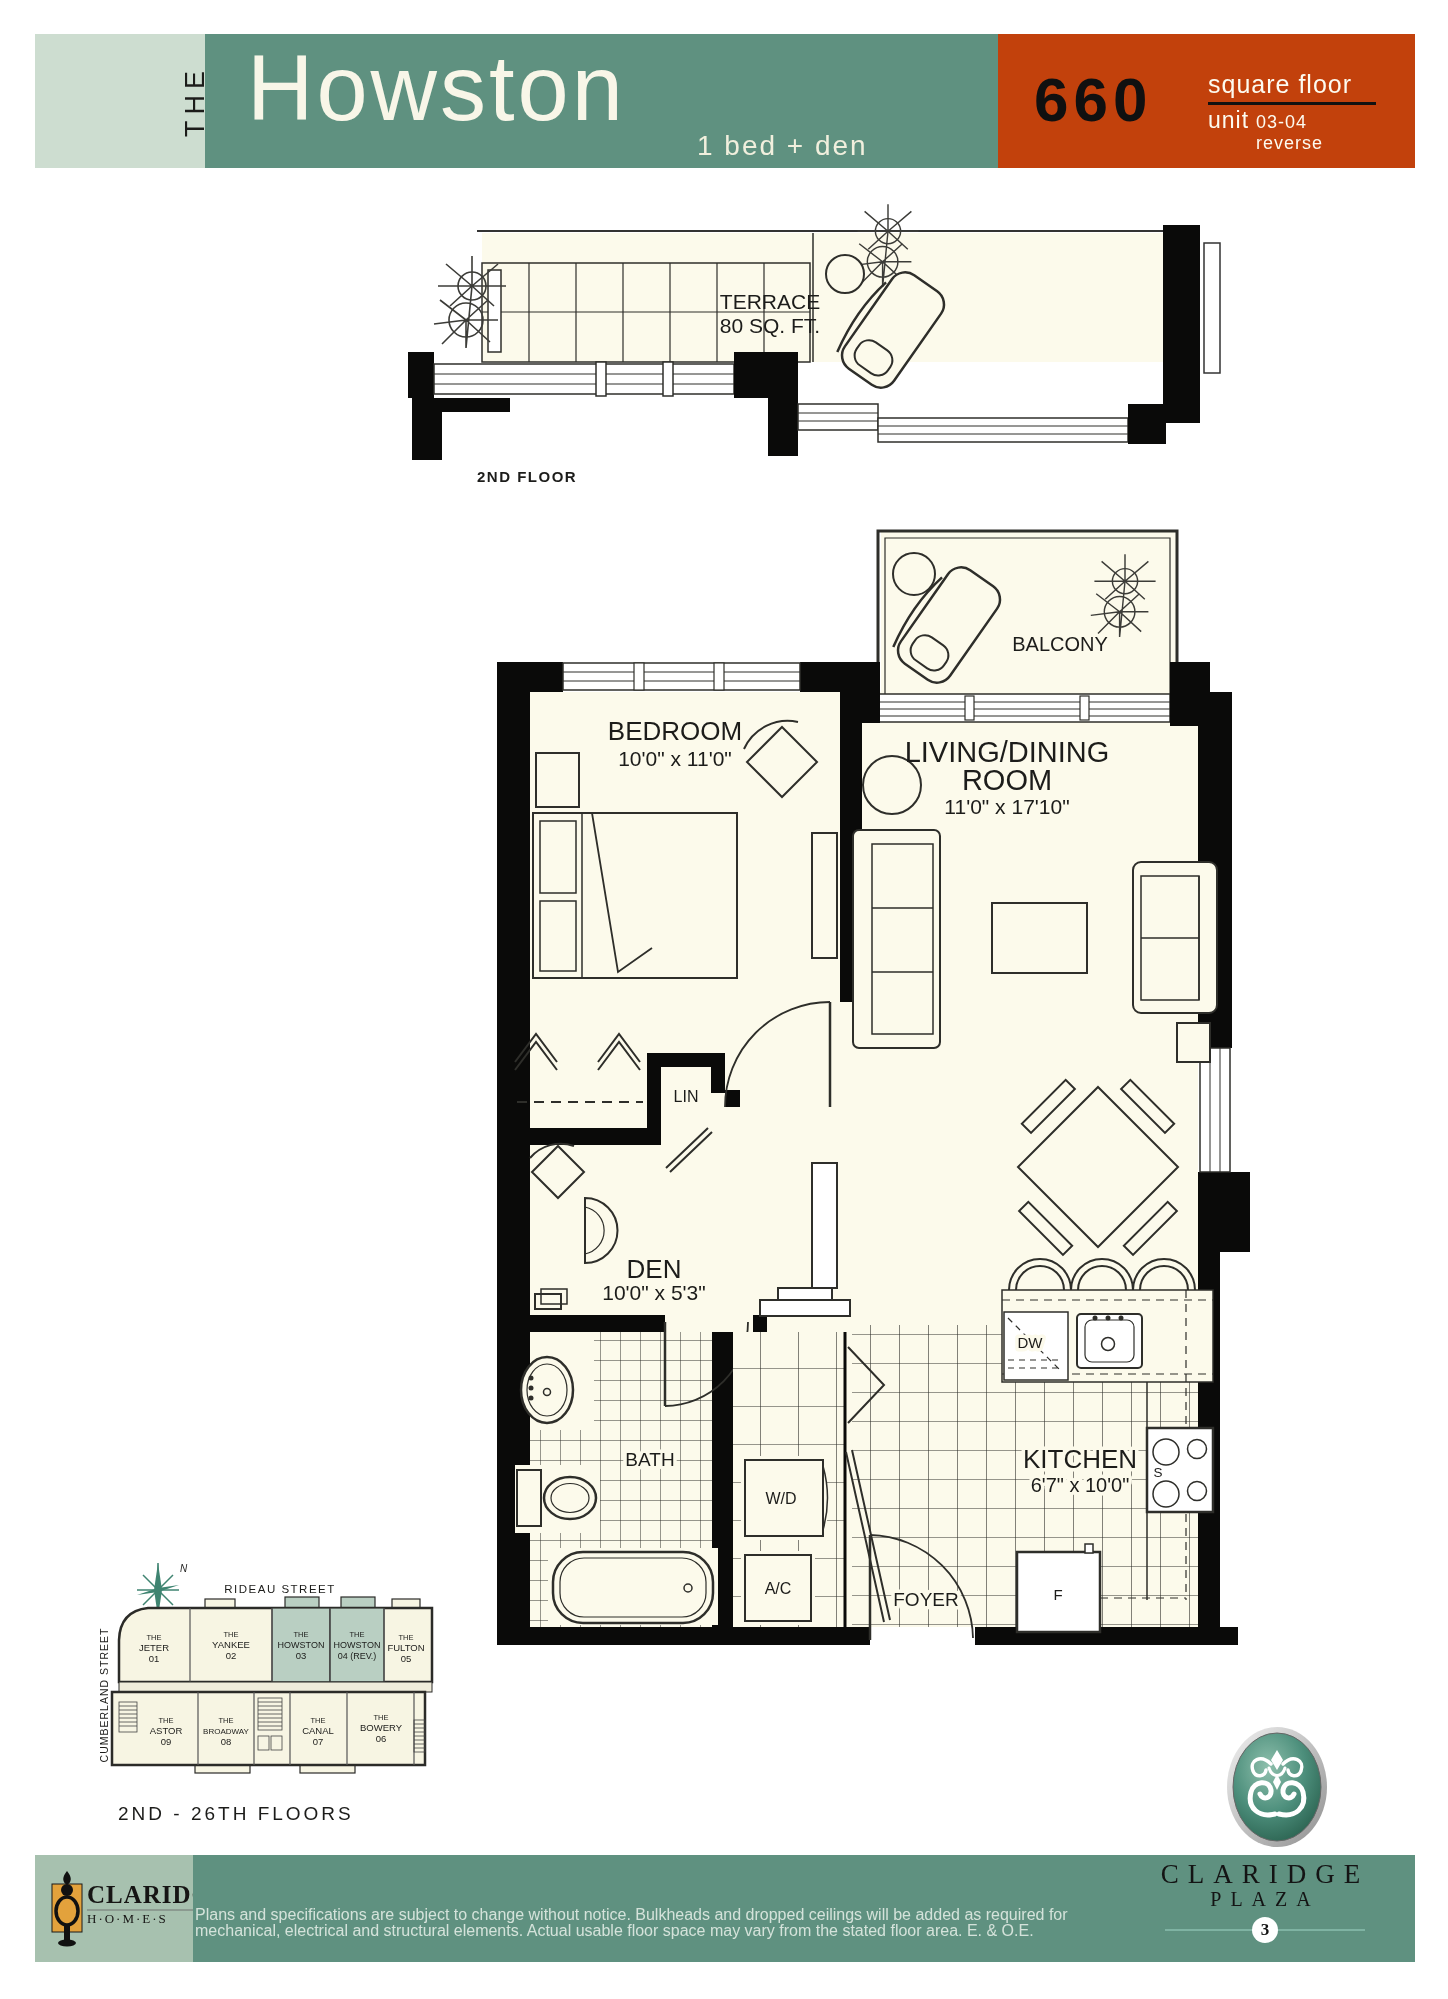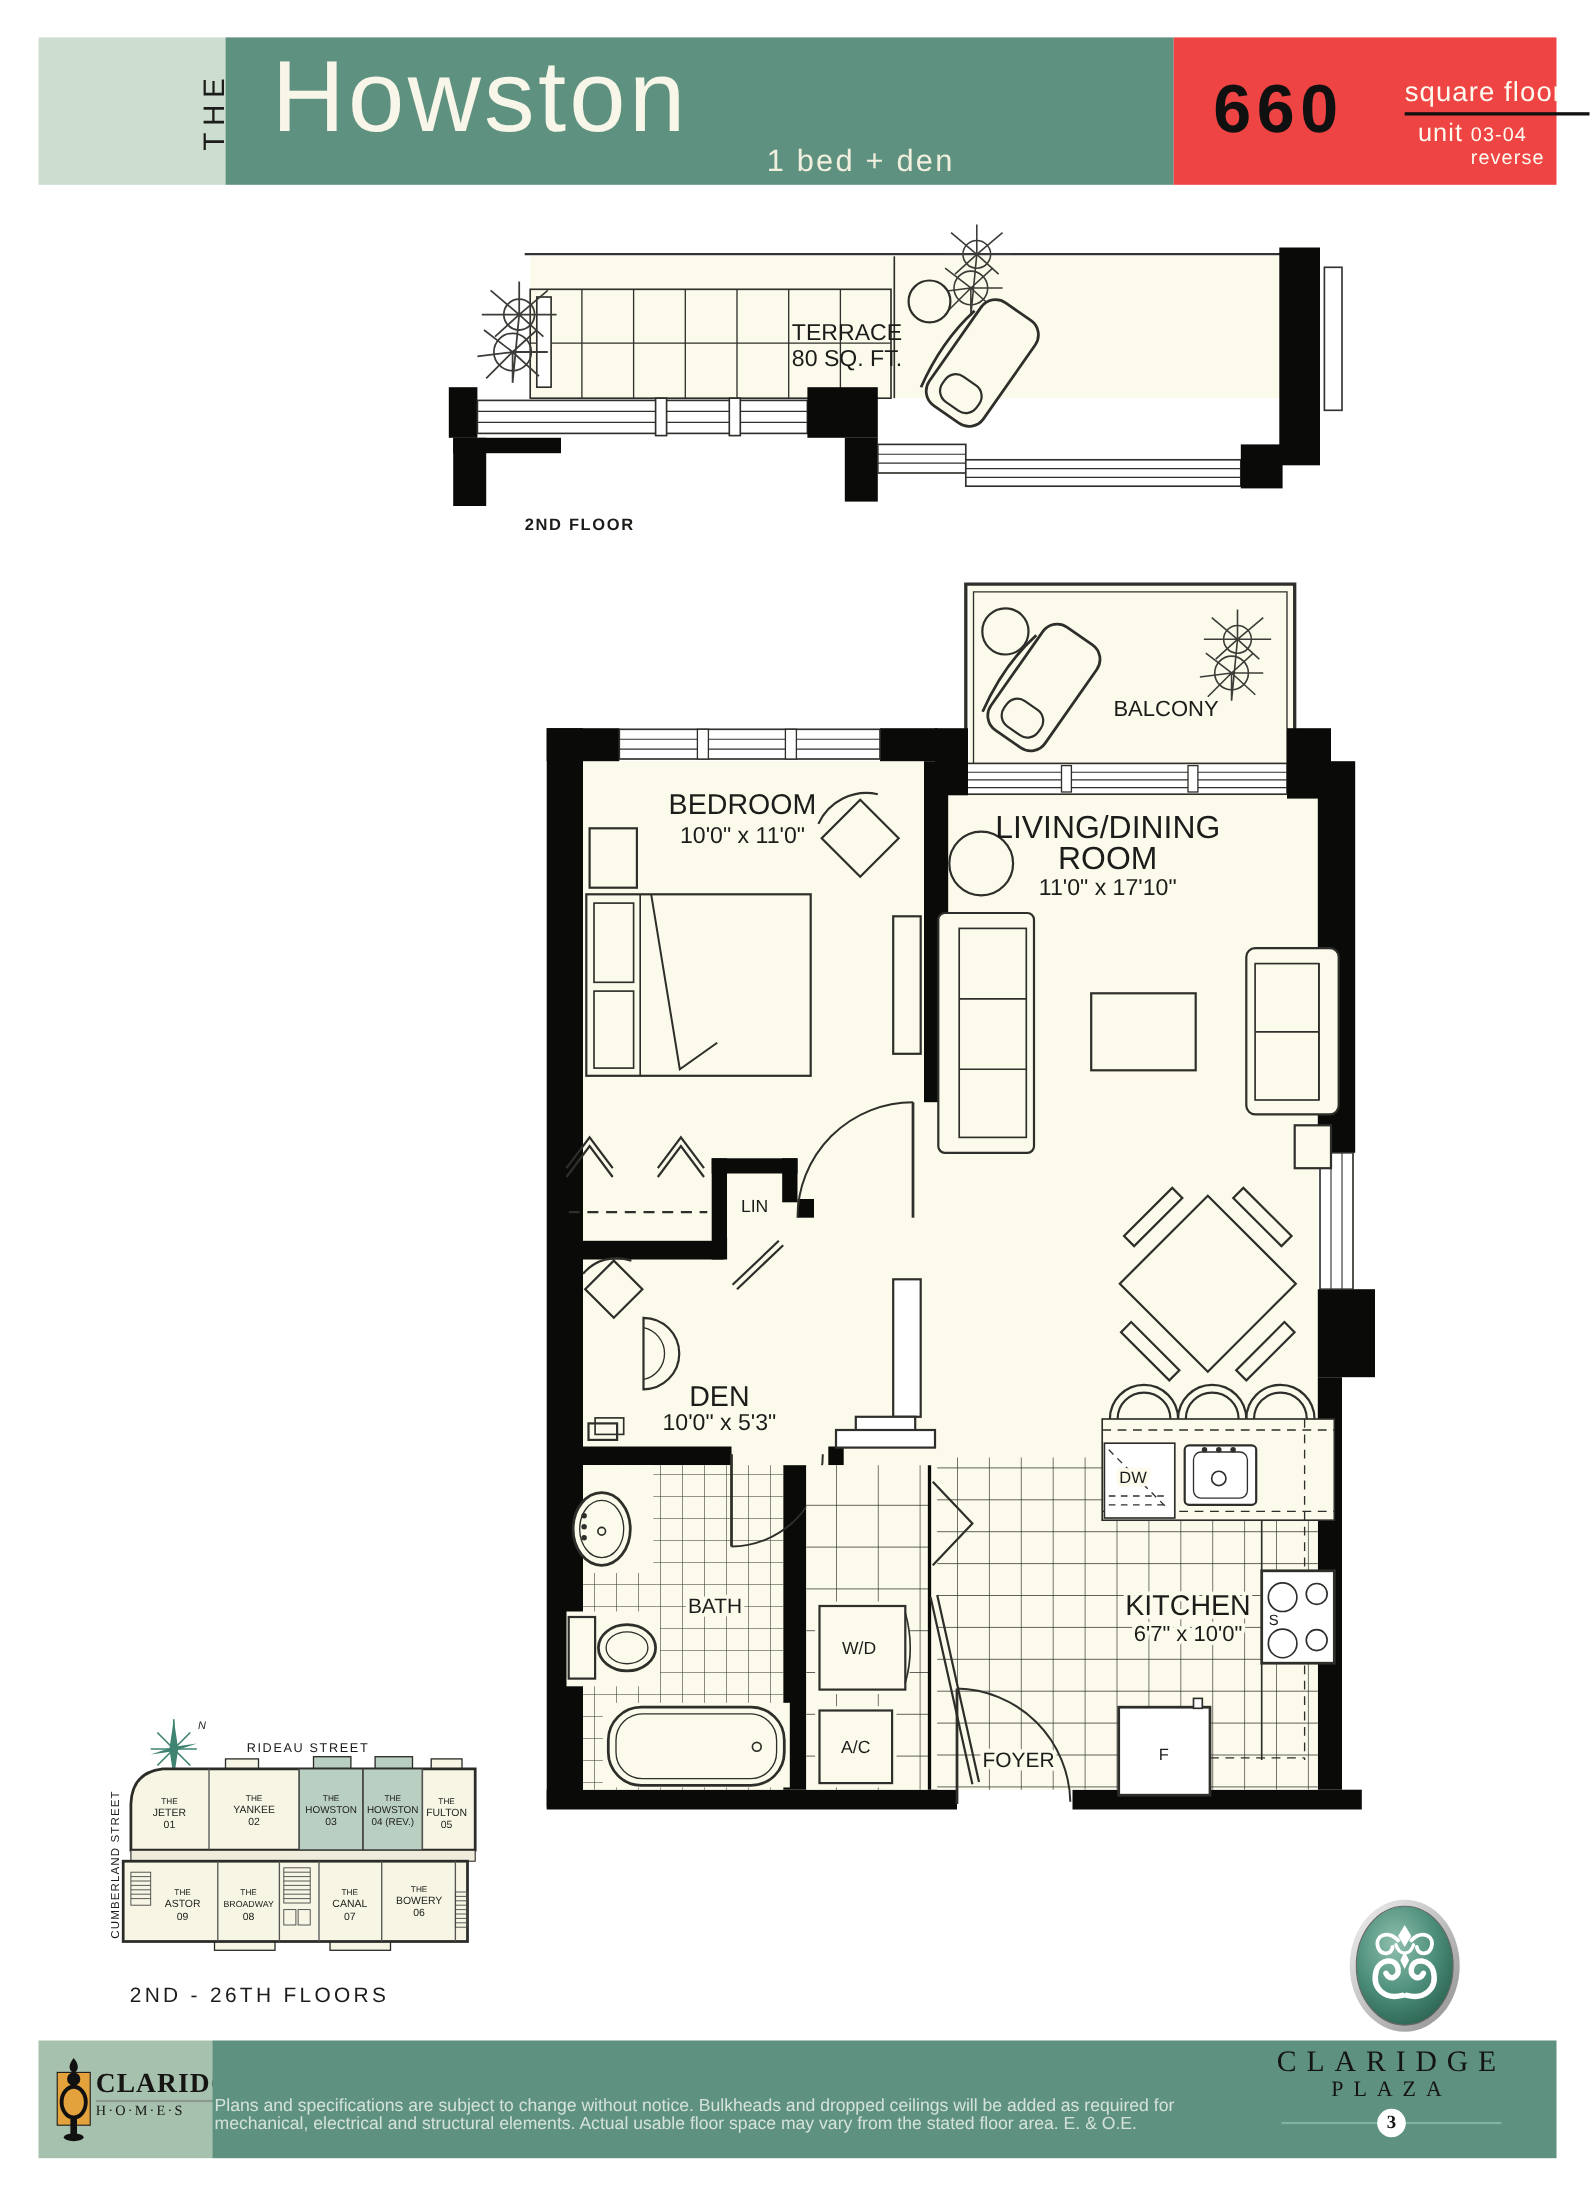--- a/index.html
+++ b/index.html
@@ -2,31 +2,31 @@
 <html><head>
 <meta charset="utf-8">
 <style>
   html,body{margin:0;padding:0;background:#ffffff;}
   .page{position:relative;width:1448px;height:1999px;background:#ffffff;overflow:hidden;
         font-family:"Liberation Sans", sans-serif;}
   
   .hdr{position:absolute;left:35px;top:34px;width:1380px;height:134px;display:flex;}
   .hdr-light{width:170px;background:#cdddd0;position:relative;}
   .hdr-dark{flex:1;background:#5f9180;position:relative;}
-  .hdr-sage{width:348px;background:#ef4444;position:relative;}
+  .hdr-sage{width:417px;background:#c2410c;position:relative;}
   .the-vert{position:absolute;right:10px;top:50%;transform:translate(50%,-50%) rotate(-90deg);
             font-size:27px;letter-spacing:6px;color:#1c1c1a;}
   .title{position:absolute;left:42px;top:2px;font-size:92px;font-weight:400;color:#f8f6e8;letter-spacing:3px;}
   .subtitle{position:absolute;left:492px;top:96px;font-size:28px;color:#f1efdd;letter-spacing:2px;}
   .area-num{position:absolute;left:36px;top:30px;font-size:62px;font-weight:bold;color:#101010;letter-spacing:5px;}
   .sq-group{position:absolute;left:210px;top:36px;width:170px;color:#fdfbf0;}
   .sq-feet{font-size:25px;letter-spacing:1px;}
   .sq-line{height:3px;background:#111;margin:3px 0 2px 0;width:168px;}
   .unit-row{display:flex;align-items:baseline;gap:7px;}
-  .unit-word{font-size:23px;color:#fdfbf0;letter-spacing:1px;margin-left:12px;}
+  .unit-word{font-size:23px;color:#fdfbf0;letter-spacing:1px;}
   .unit-nums{font-size:18px;color:#fdfbf0;letter-spacing:1px;}
   
   .ftr{position:absolute;left:35px;top:1855px;width:1380px;height:107px;display:flex;}
   .ftr-light{width:158px;background:#a7c1af;position:relative;}
   .ftr-dark{flex:1;background:#5f9180;position:relative;}
   .builder{position:absolute;left:52px;top:26px;color:#161514;font-family:"Liberation Serif",serif;}
   .builder-name{font-size:25px;font-weight:bold;letter-spacing:1px;border-bottom:2px solid #8b9a90;}
   .builder-suffix{font-size:13px;font-weight:normal;letter-spacing:2px;}
   .knocker{position:absolute;left:14px;top:14px;}
   .disclaimer{position:absolute;left:2px;top:52px;color:#e9f1ea;opacity:.85;font-size:16px;line-height:16px;}

